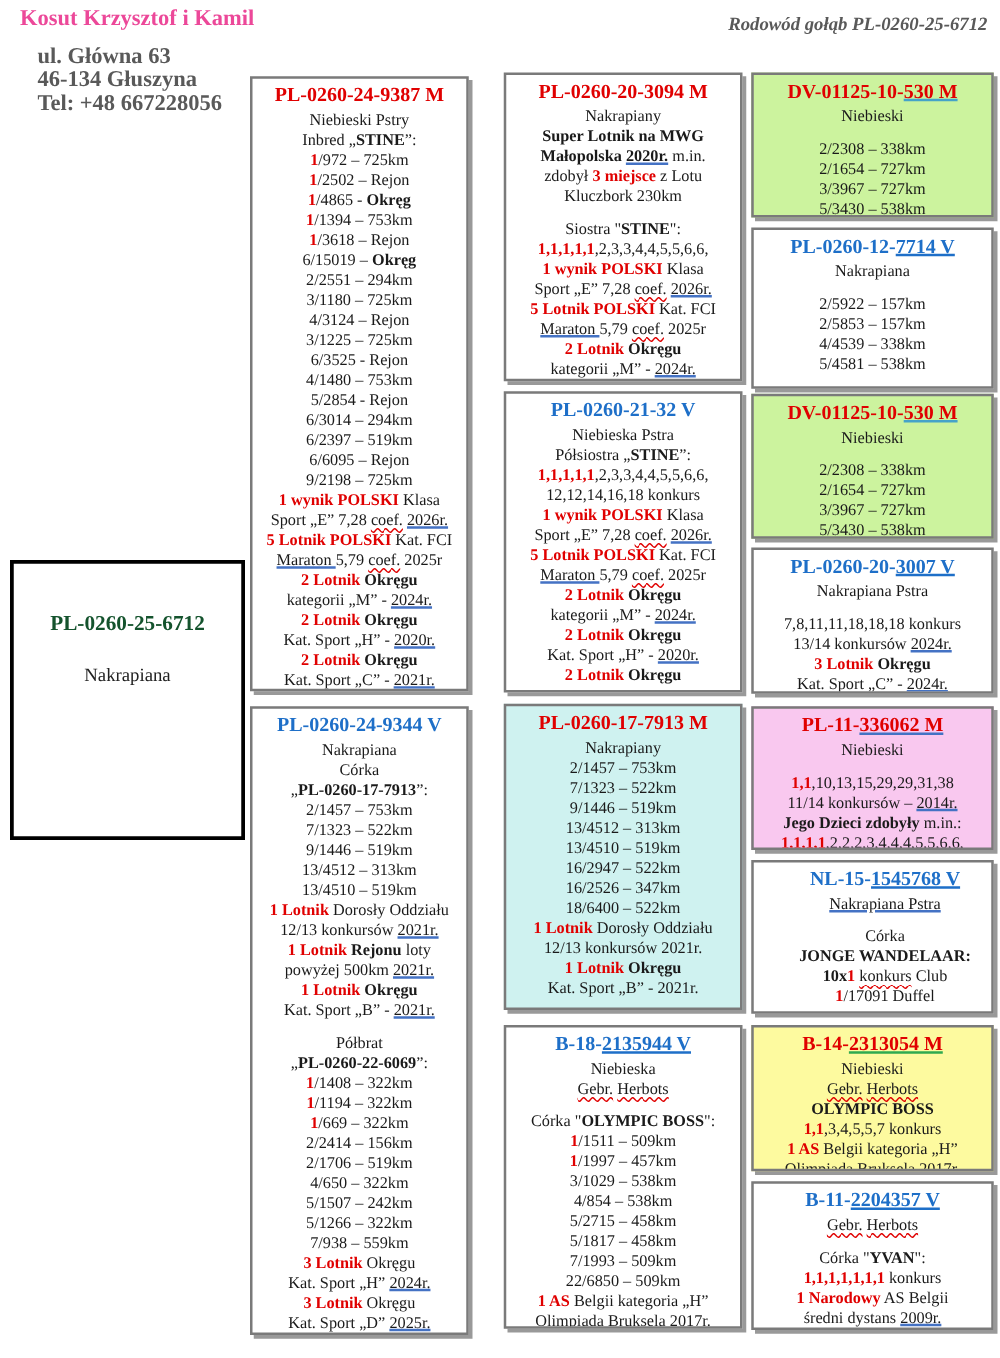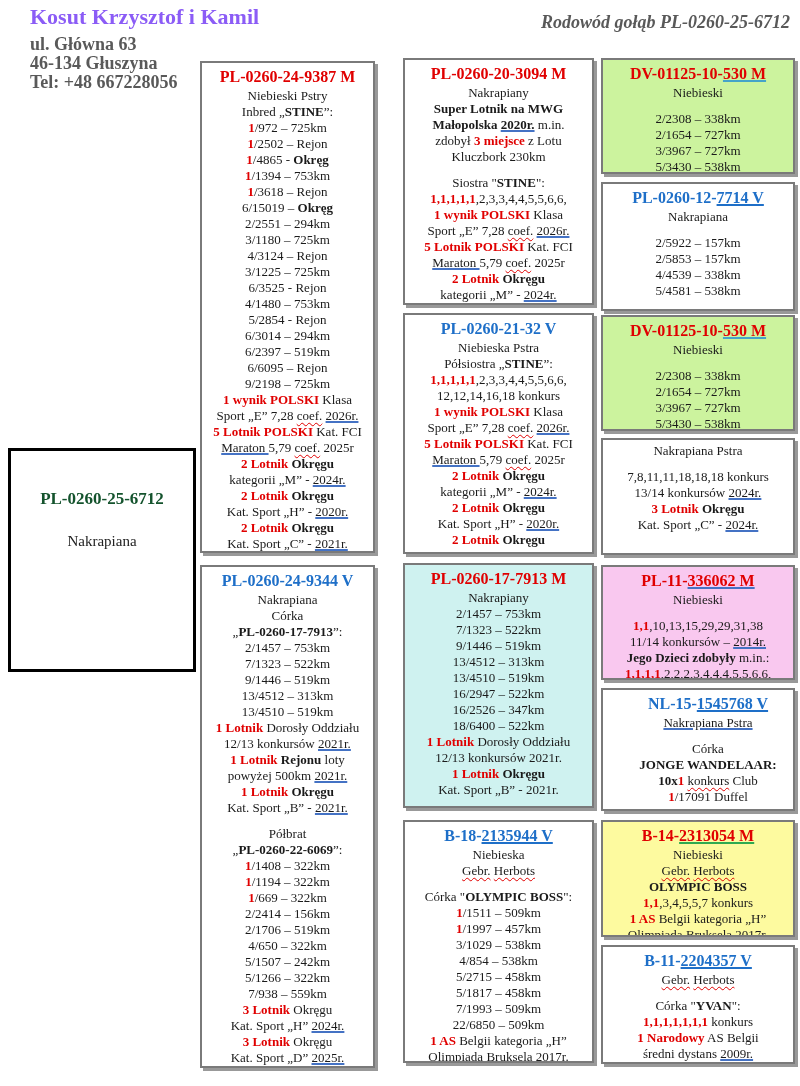--- a/index.html
+++ b/index.html
@@ -1,21 +1,21 @@
 <!DOCTYPE html>
 <html><head>
 <meta charset="utf-8">
 <style>
   html,body{margin:0;padding:0;background:#ffffff;}
   .page{position:relative;width:800px;height:1086px;background:#ffffff;overflow:hidden;
         font-family:"Liberation Serif","DejaVu Serif",serif;color:#1a1a1a;}
   
-  .hdr-owner{position:absolute;left:30px;top:4px;font-size:22px;font-weight:bold;color:#8b5cf6;}
+  .hdr-owner{position:absolute;left:16px;top:4px;font-size:18px;font-weight:bold;color:#ec4899;}
   .hdr-line{position:absolute;left:30px;font-size:18px;font-weight:bold;color:#595959;}
-  .hdr-doc{position:absolute;right:10px;top:12px;font-size:18px;font-weight:bold;font-style:italic;color:#595959;}
+  .hdr-doc{position:absolute;right:10px;top:12px;font-size:15px;font-weight:bold;font-style:italic;color:#595959;}
   
   .subject{position:absolute;left:8px;top:448px;width:188px;height:224px;border:3px solid #000;
            box-sizing:border-box;text-align:center;background:#fff;}
   .subject .ring{margin-top:38px;font-size:17px;font-weight:bold;color:#14532d;}
   .subject .colordesc{margin-top:24px;font-size:15px;color:#222;}
   
   .pbox{position:absolute;border:2px solid #7a7a7a;box-sizing:border-box;background:#fff;
         box-shadow:3px 3px 0 rgba(70,70,70,0.55);text-align:center;overflow:hidden;padding-top:3px;}
   .pbox-title{font-size:16px;font-weight:bold;line-height:22px;white-space:nowrap;}
   .t-red{color:#e00000;} .t-blue{color:#1e6fc8;}
@@ -198,20 +198,21 @@
       <div class="pbox" style="left: 601px; top: 315px; width: 194px; height: 116px; background: rgb(204, 243, 158);">
         <div class="pbox-title t-red"><span>DV-01125-10-</span><span class="tsuf" style="text-decoration-color: rgb(69, 163, 201);">530 M</span></div>
         <div class="pline"><span class="seg-n">Niebieski</span></div>
         <div class="pline gap">&nbsp;</div>
         <div class="pline"><span class="seg-n">2/2308 – 338km</span></div>
         <div class="pline"><span class="seg-n">2/1654 – 727km</span></div>
         <div class="pline"><span class="seg-n">3/3967 – 727km</span></div>
         <div class="pline"><span class="seg-n">5/3430 – 538km</span></div>
       </div>
       <div class="pbox" style="left: 601px; top: 438px; width: 194px; height: 117px; background: rgb(255, 255, 255);">
+        <div class="pbox-title t-blue"><span>PL-0260-20-</span><span class="tsuf" style="text-decoration-color: rgb(30, 111, 200);">3007 V</span></div>
         <div class="pline"><span class="seg-n">Nakrapiana Pstra</span></div>
         <div class="pline gap">&nbsp;</div>
         <div class="pline"><span class="seg-n">7,8,11,11,18,18,18 konkurs</span></div>
         <div class="pline"><span class="seg-n">13/14 konkursów </span><span class="seg-u">2024r.</span></div>
         <div class="pline"><span class="seg-r">3 Lotnik</span><span class="seg-n"> </span><span class="seg-b">Okręgu</span></div>
         <div class="pline"><span class="seg-n">Kat. Sport „C” - </span><span class="seg-u">2024r.</span></div>
       </div>
       <div class="pbox" style="left: 601px; top: 565px; width: 194px; height: 115px; background: rgb(249, 200, 239);">
         <div class="pbox-title t-red"><span>PL-11-</span><span class="tsuf" style="text-decoration-color: rgb(68, 114, 196);">336062 M</span></div>
         <div class="pline"><span class="seg-n">Niebieski</span></div>

